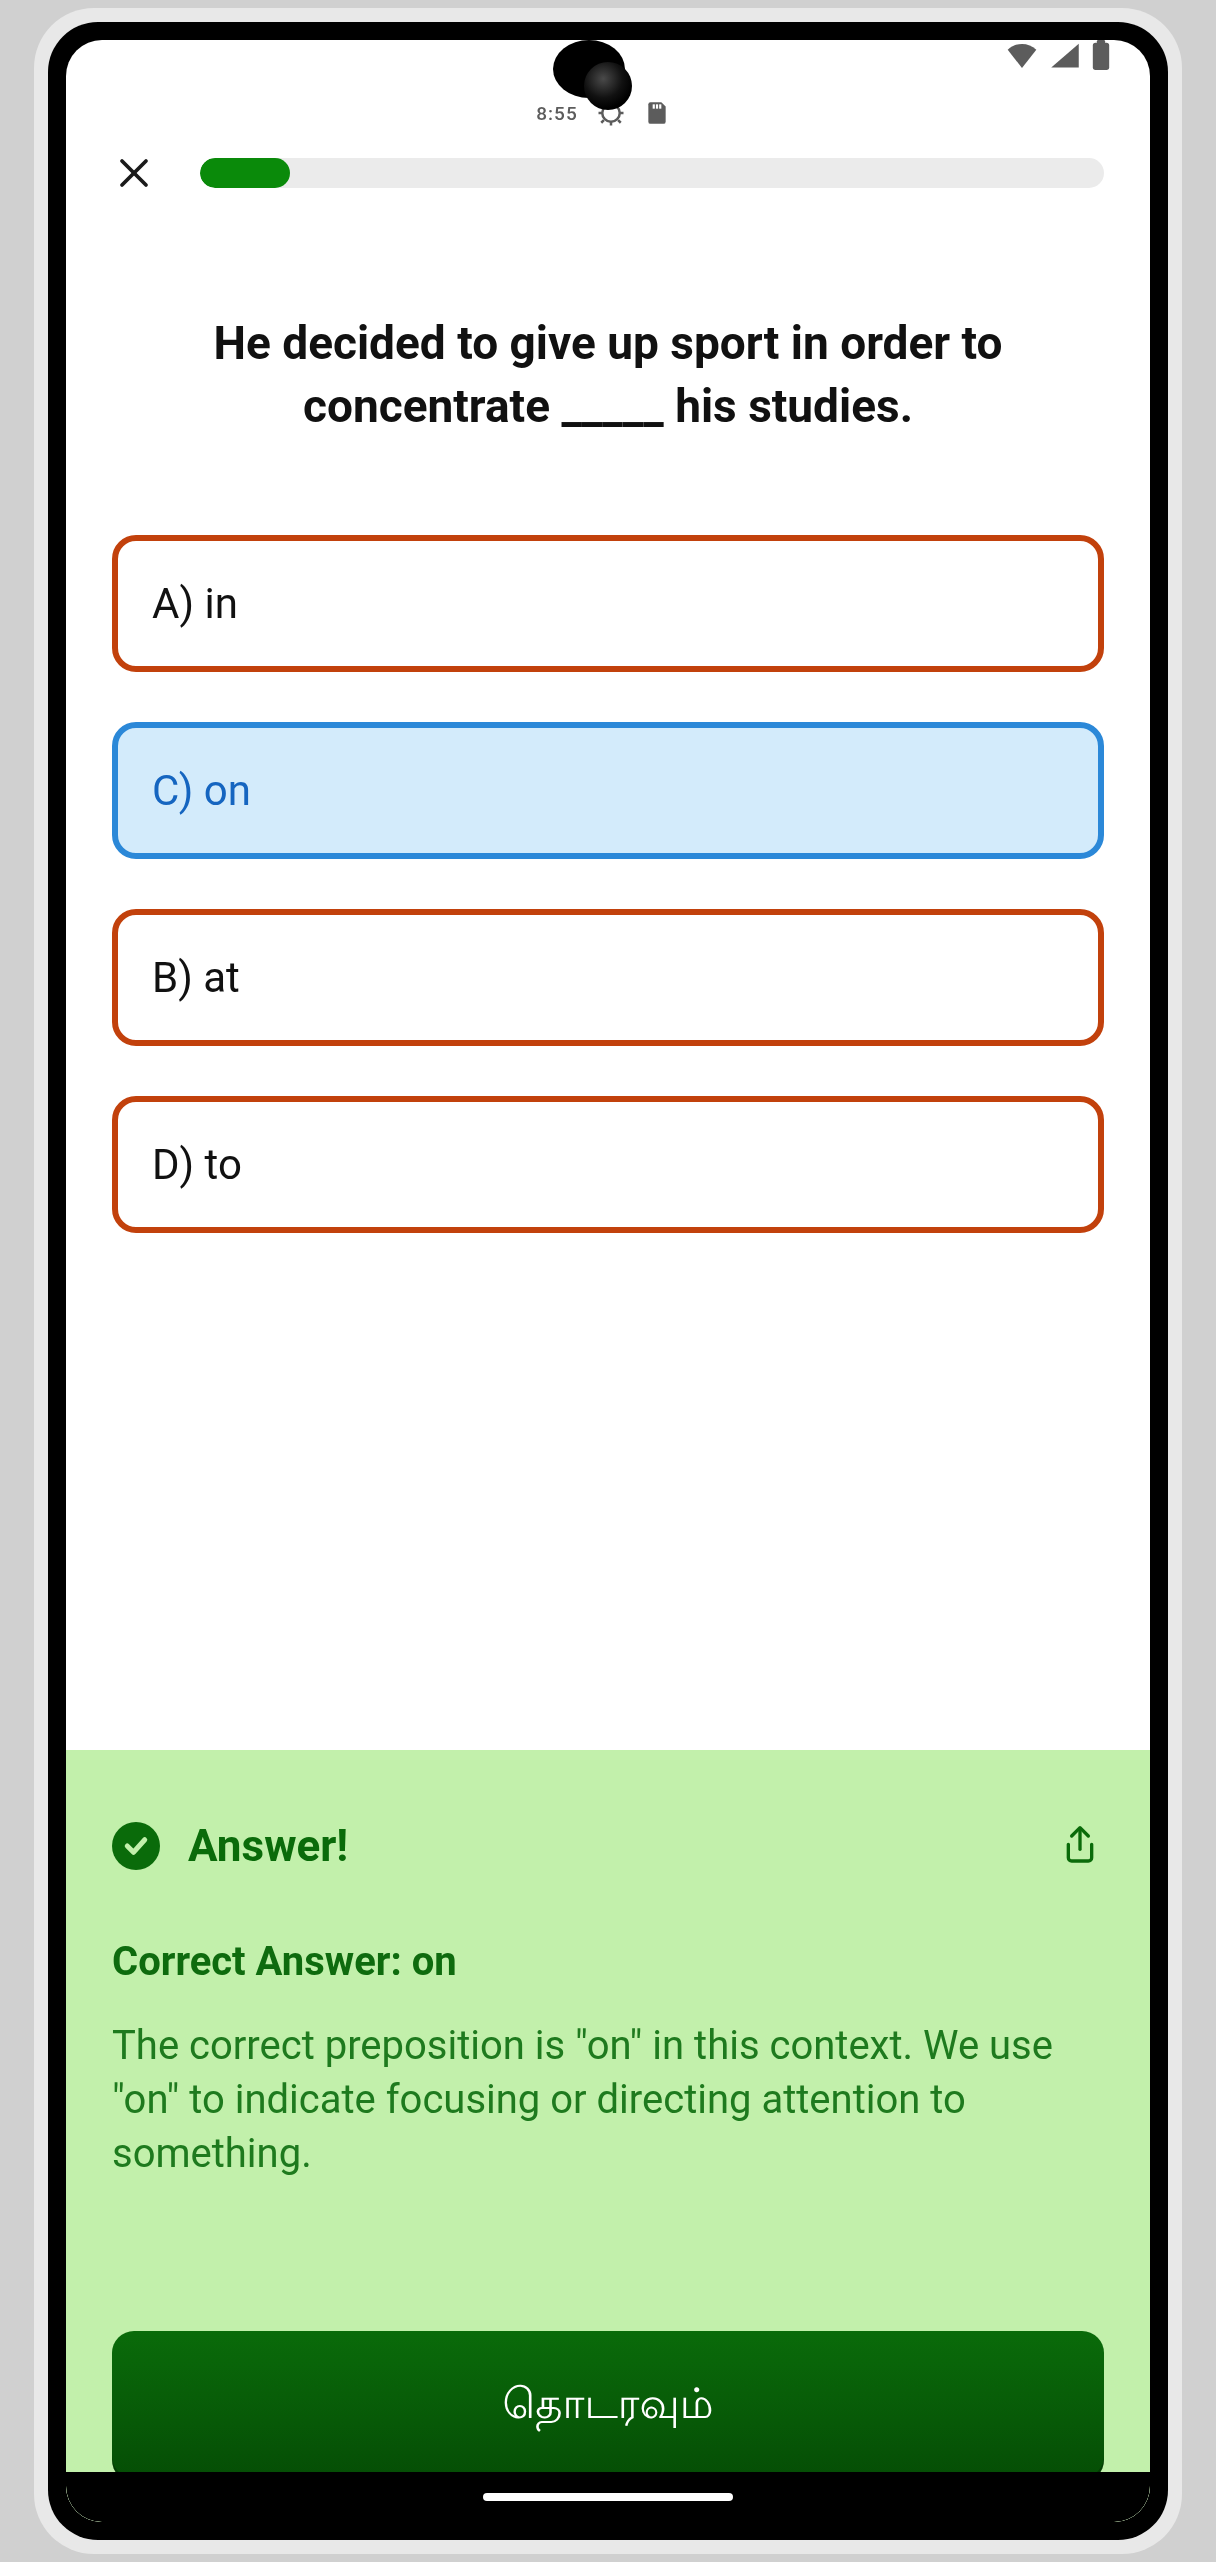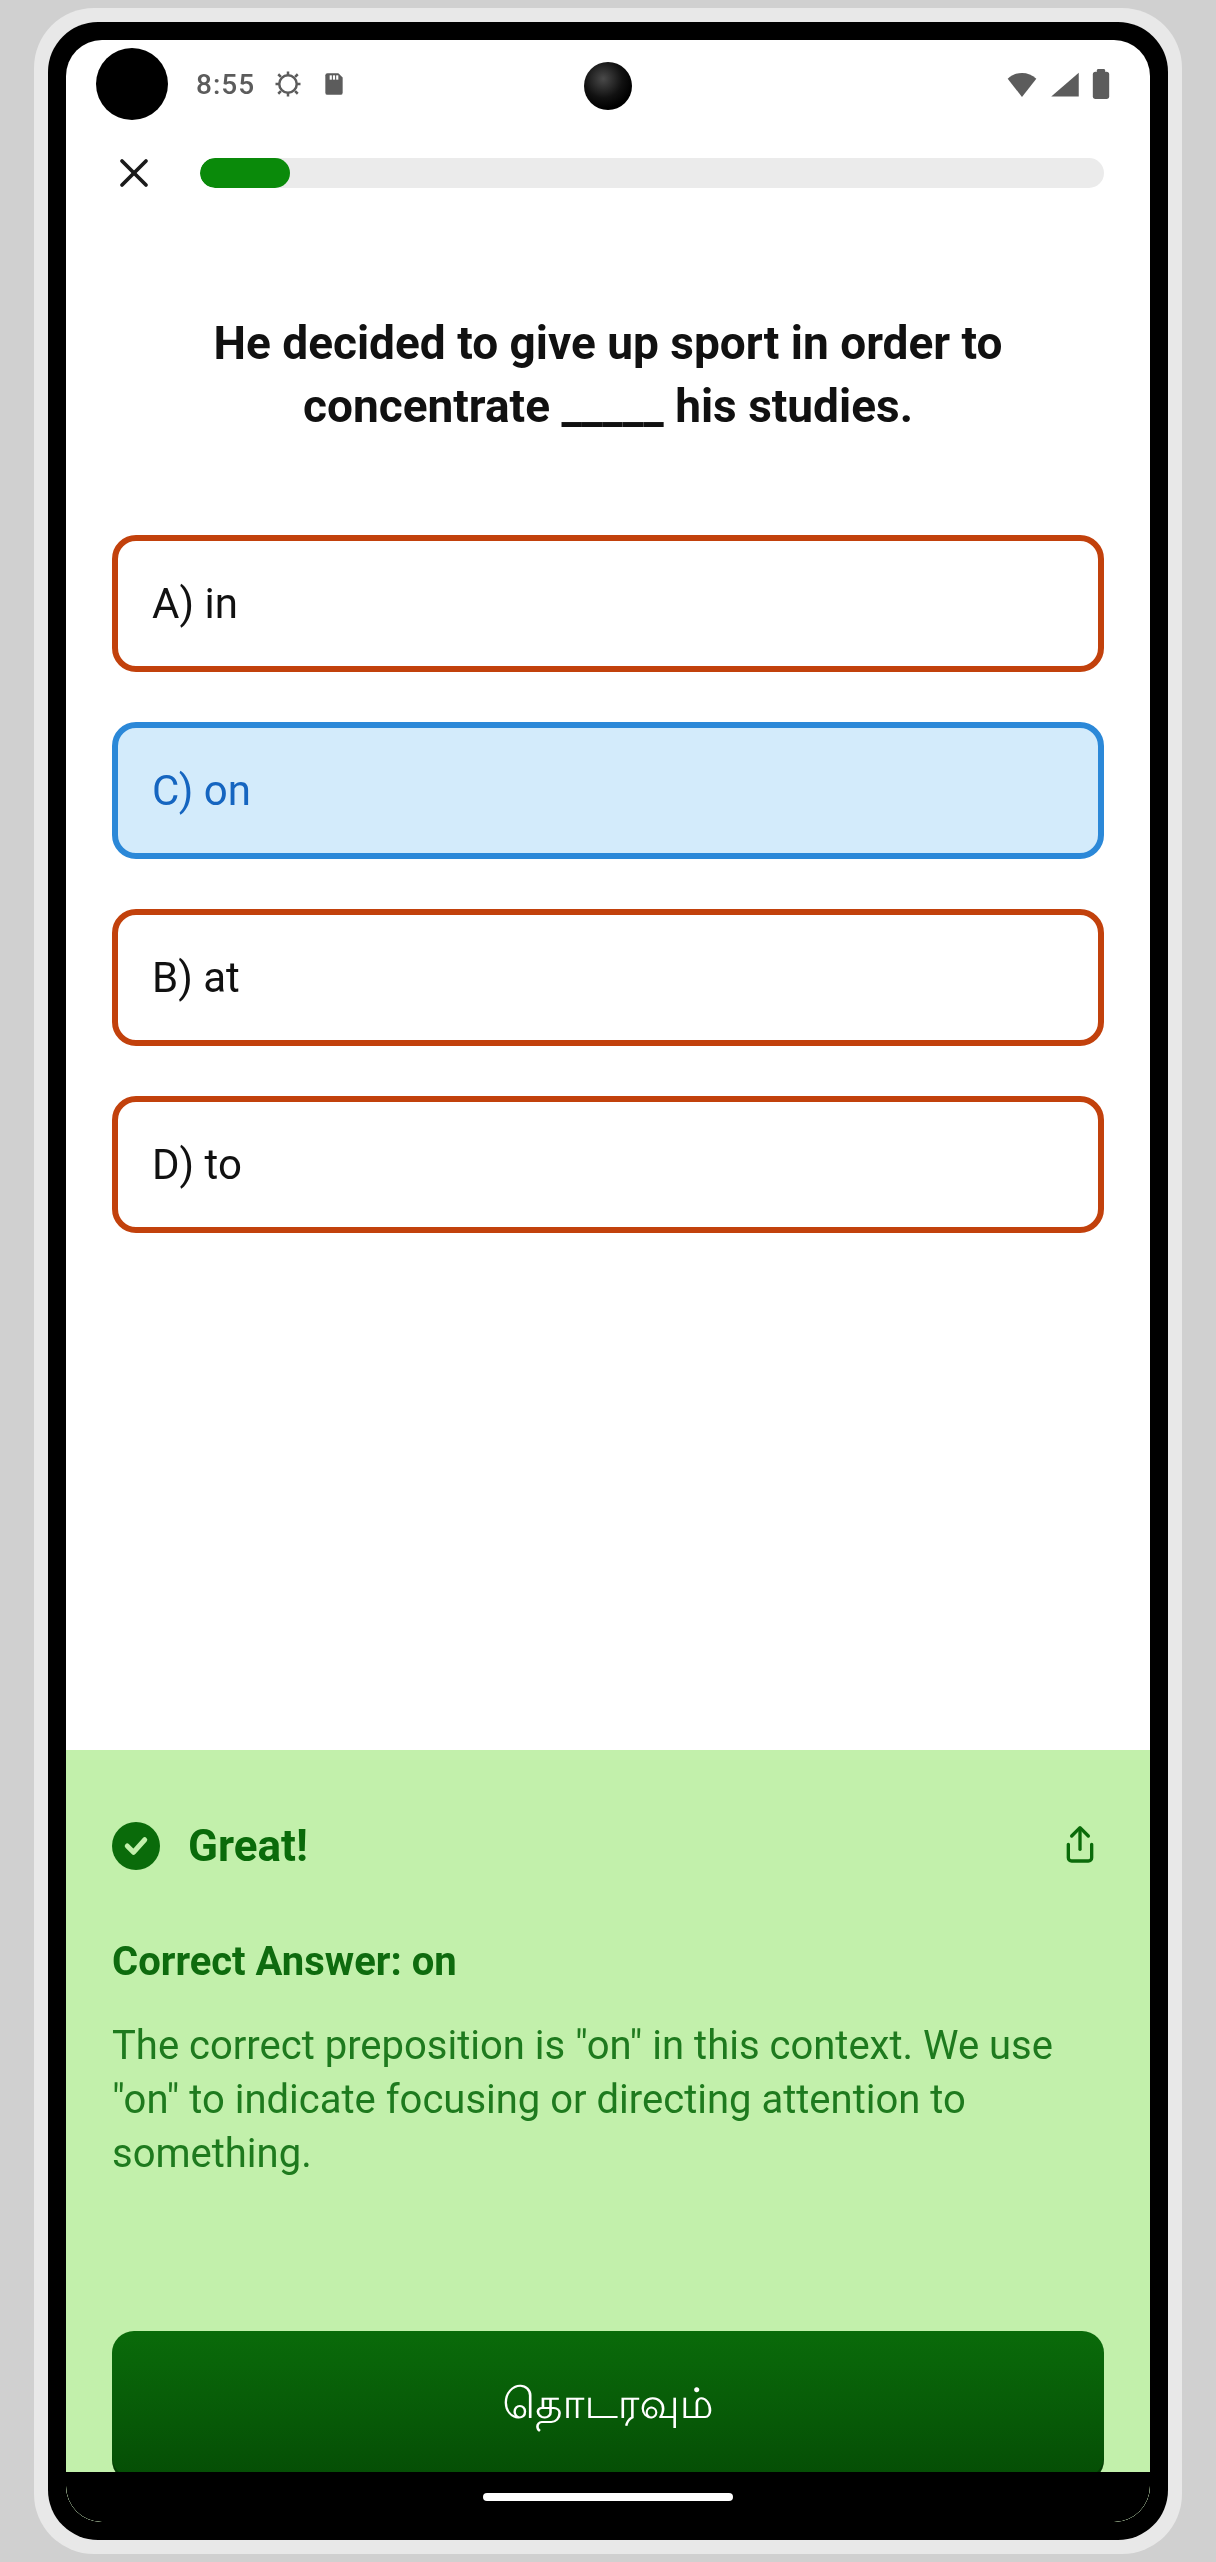--- a/index.html
+++ b/index.html
@@ -53,23 +53,24 @@
     background: radial-gradient(circle at 40% 35%, #4a4a4a 0%, #111 45%, #000 70%);
     border-radius: 50%;
     z-index: 10;
   }
   
   .status-bar {
     height: 88px;
     display: flex;
     align-items: center;
     padding: 0 40px 0 30px;
-    font-size: 28px;
+    font-size: 19px;
     color: #5c5c5c;
     position: relative;
+    flex-direction: column;
   }
   .status-dot {
     width: 72px;
     height: 72px;
     border-radius: 50%;
     background: #000;
     margin-right: 28px;
   }
   .status-left {
     display: flex;
@@ -310,21 +311,21 @@
       </div>
 
       <div class="feedback">
         <div class="feedback-header">
           <div class="feedback-title-row">
             <div class="check-circle">
               <svg width="30" height="30" viewBox="0 0 24 24" fill="none" stroke="#c2f0ab" stroke-width="4" stroke-linecap="round" stroke-linejoin="round">
                 <polyline points="5 12 10 17 19 7"></polyline>
               </svg>
             </div>
-            <div class="feedback-title">Great!</div>
+            <div class="feedback-title">Answer!</div>
           </div>
           <div class="share-btn">
             <svg width="40" height="44" viewBox="0 0 24 26" fill="none" stroke="#0a6b0a" stroke-width="2" stroke-linecap="round" stroke-linejoin="round">
               <path d="M12 3v12"></path>
               <path d="M7 7l5-5 5 5"></path>
               <path d="M5 12v8a2 2 0 0 0 2 2h10a2 2 0 0 0 2-2v-8"></path>
             </svg>
           </div>
         </div>
         <div class="correct-line">Correct Answer: on</div>

